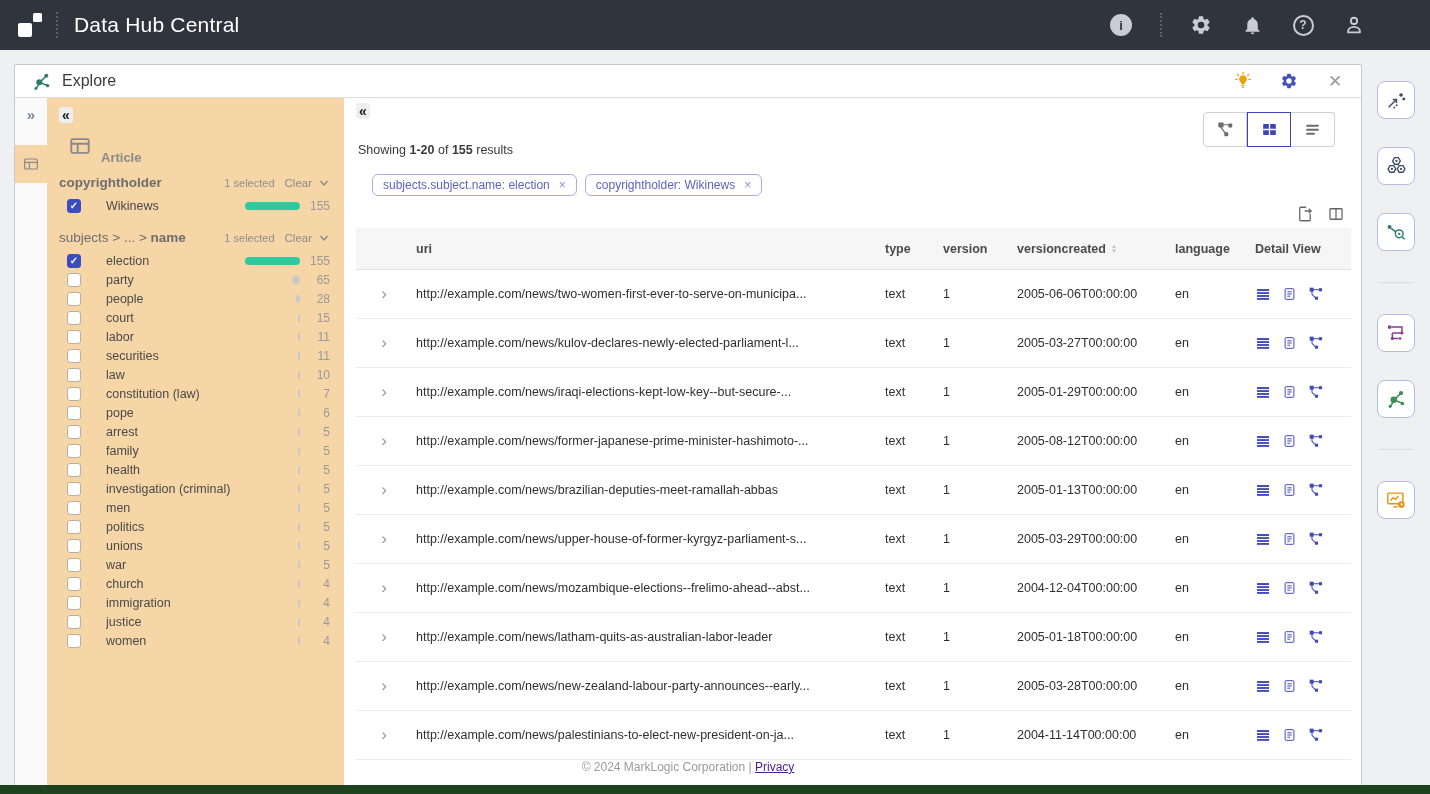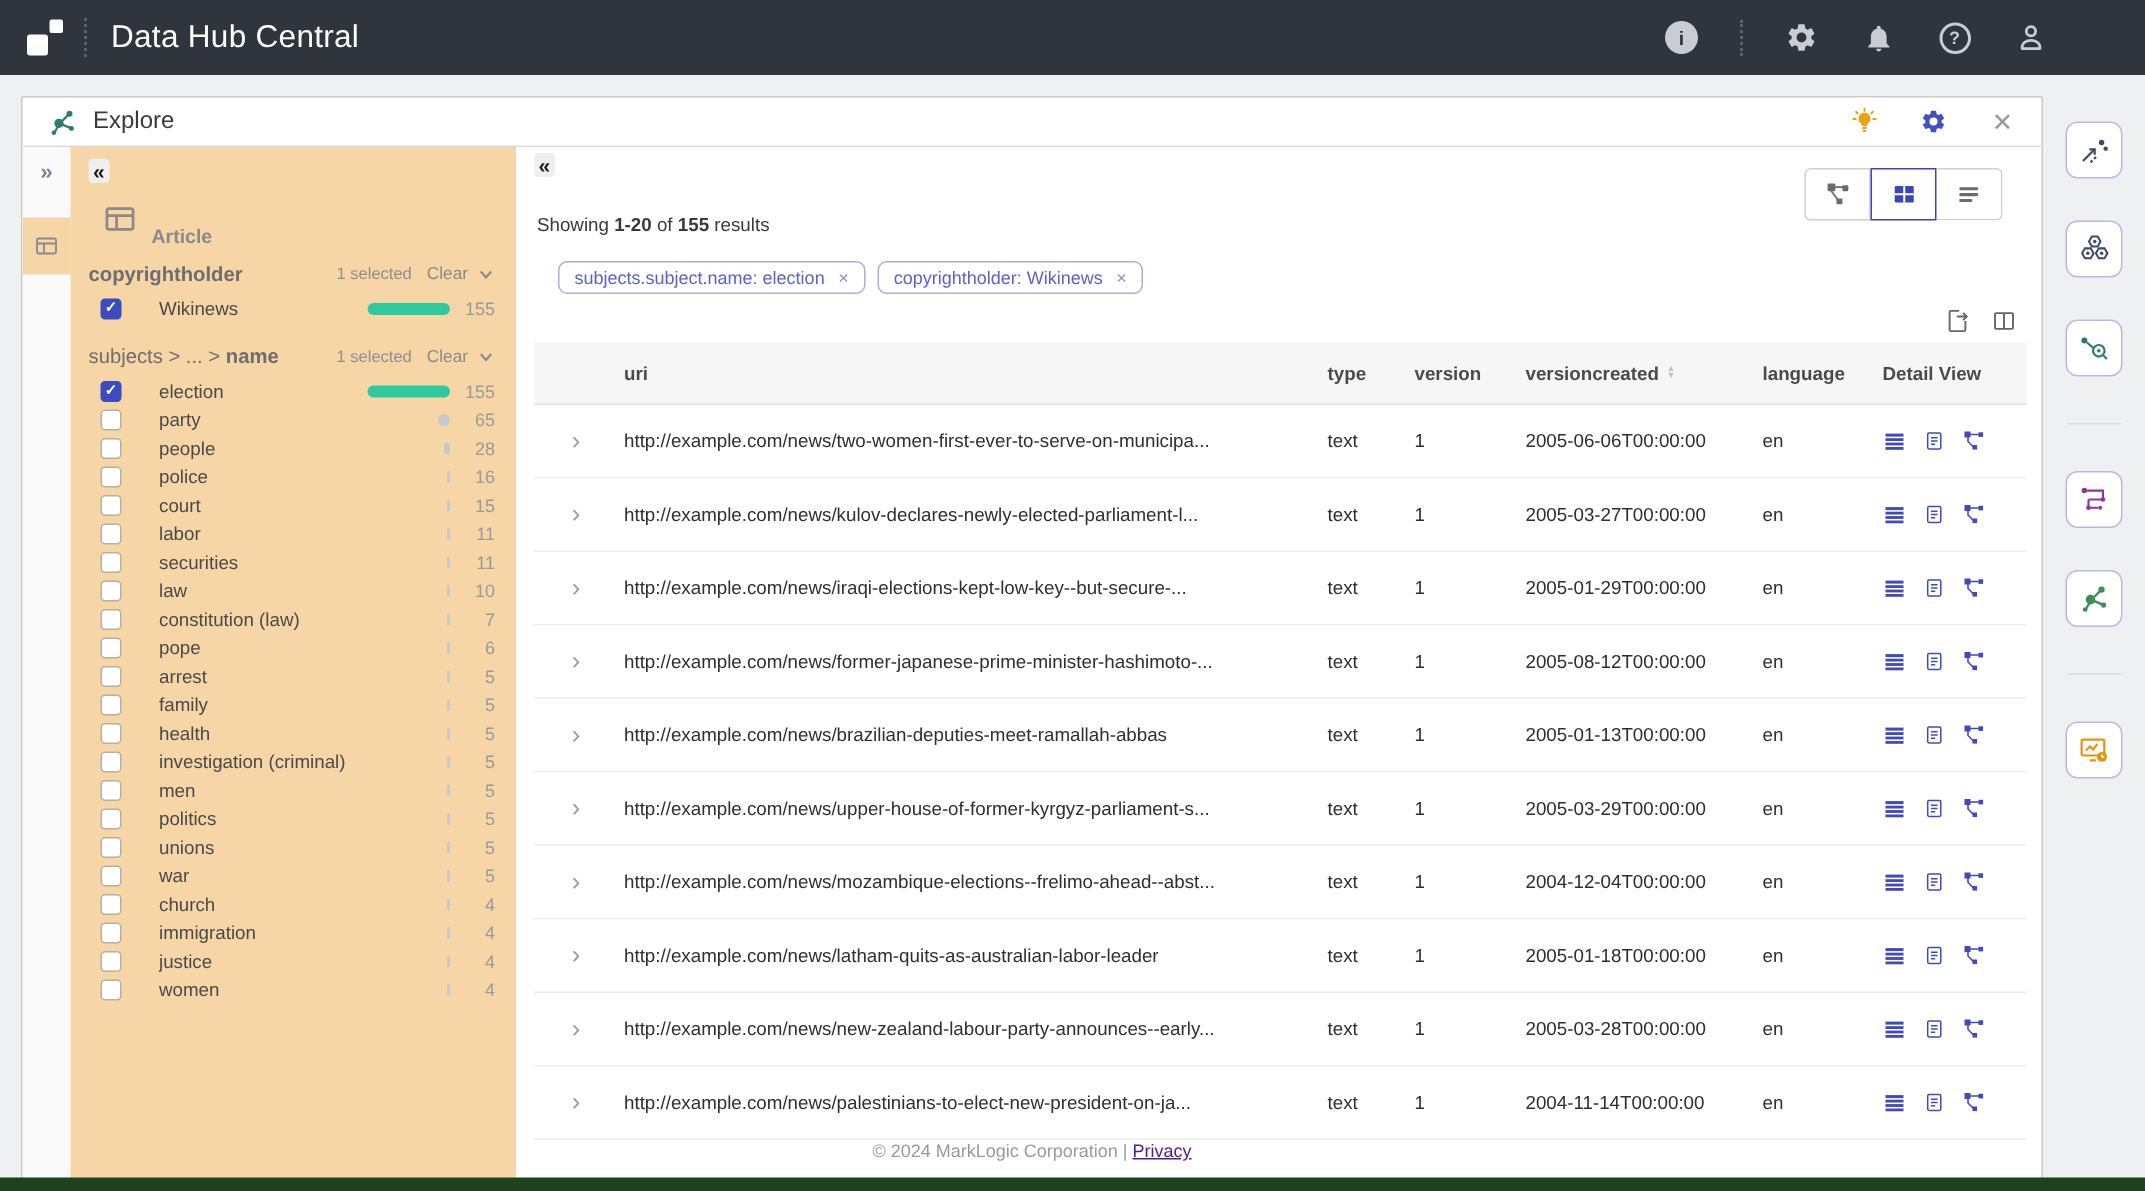--- a/index.html
+++ b/index.html
@@ -248,26 +248,20 @@
     <span class="cb"></span>
     <span class="flabel">party</span>
     <span class="bar" style="width: 8px;"></span>
     <span class="fcount">65</span>
   </div>
                 <div class="facet-item">
     <span class="cb"></span>
     <span class="flabel">people</span>
     <span class="bar" style="width: 4px;"></span>
     <span class="fcount">28</span>
-  </div>
-                <div class="facet-item">
-    <span class="cb"></span>
-    <span class="flabel">police</span>
-    <span class="bar" style="width: 2px;"></span>
-    <span class="fcount">16</span>
   </div>
                 <div class="facet-item">
     <span class="cb"></span>
     <span class="flabel">court</span>
     <span class="bar" style="width: 2px;"></span>
     <span class="fcount">15</span>
   </div>
                 <div class="facet-item">
     <span class="cb"></span>
     <span class="flabel">labor</span>

